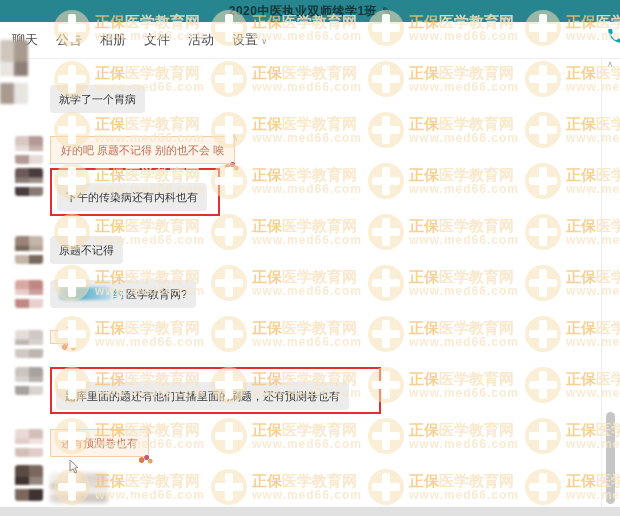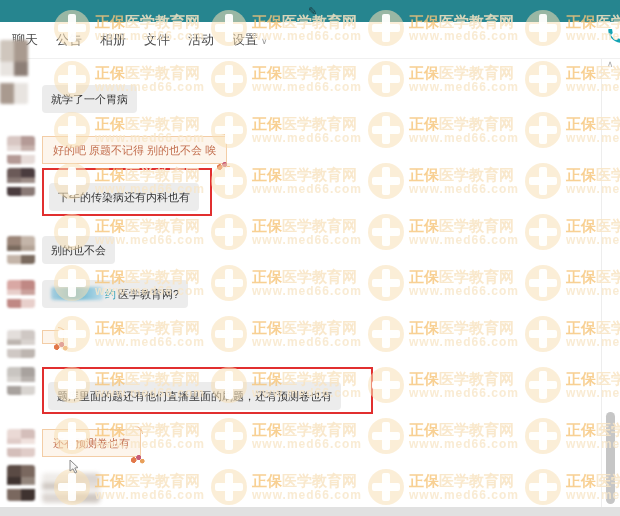--- a/index.html
+++ b/index.html
@@ -14,21 +14,21 @@
 
   
   .nav{position:absolute;left:0;top:22px;width:620px;height:37px;background:#fff;
     border-bottom:1px solid #f0f0f0;display:flex;align-items:center;gap:18px;
     padding-left:12px;box-sizing:border-box;z-index:5;}
   .tab{font-size:13px;color:#4d4d4d;cursor:pointer;white-space:nowrap;}
   .tab .chev{font-size:9px;color:#9a9a9a;margin-left:3px;}
   .phone-btn{position:absolute;right:-4px;top:5px;width:18px;height:18px;cursor:pointer;}
 
   
-  .chat{position:absolute;left:4px;top:59px;width:600px;z-index:10;}
+  .chat{position:absolute;left:12px;top:59px;width:600px;z-index:10;}
   .row{display:flex;align-items:flex-start;gap:7px;padding-left:3px;}
   .m1{margin-top:26px}.m2{margin-top:23px}.m3{margin-top:4px}.m4{margin-top:20px}
   .m5{margin-top:16px}.m6{margin-top:22px}.m7{margin-top:9px}.m8{margin-top:15px}.m9{margin-top:8px}
   .avatar{width:28px;height:28px;border-radius:3px;flex:0 0 28px;filter:blur(1.2px);}
   .m9 .avatar{height:36px;}
   .bubble{position:relative;font-size:11px;line-height:14px;padding:7px 9px;border-radius:4px;
     background:var(--bubble_bg);color:var(--bubble_text);max-width:540px;}
   .bubble.skin{background:var(--skin_bg);border:1px solid var(--skin_border);color:var(--skin_text);
     border-radius:0;padding:6px 10px;}
   .bubble.skin::after{content:"";position:absolute;top:-4px;right:-3px;width:7px;height:7px;
@@ -72,20 +72,21 @@
   .wm-l2{font-size:12px;font-weight:bold;letter-spacing:1px;color:rgba(248,230,200,.8);}
 
   .cursor{position:absolute;left:69px;top:459px;z-index:45;}
 </style>
 </head>
 <body>
 
 <div class="screen">
 
   <div class="titlebar">
+    <span class="title">2020中医执业双师续学1班</span>
     <span class="pencil">✎</span>
   </div>
 
   <div class="nav">
     <span class="tab">聊天</span>
     <span class="tab">公告</span>
     <span class="tab">相册</span>
     <span class="tab">文件</span>
     <span class="tab">活动</span>
     <span class="tab"><span>设置</span><span class="chev">∨</span></span>
@@ -106,21 +107,21 @@
         <div class="bubble skin"><span>好的吧 原题不记得 别的也不会 唉</span><span class="stamp"></span></div>
       </div>
       <div class="row m3">
         <div class="avatar" style="background: linear-gradient(90deg, rgb(107, 90, 88) 0px, rgb(107, 90, 88) 50%, rgb(74, 60, 62) 50%, rgb(74, 60, 62) 100%) 0px 0px / 100% 34% no-repeat, linear-gradient(90deg, rgb(138, 122, 118) 0px, rgb(138, 122, 118) 50%, rgb(156, 140, 134) 50%, rgb(156, 140, 134) 100%) 0px 34% / 100% 33% no-repeat, linear-gradient(90deg, rgb(74, 60, 62) 0px, rgb(74, 60, 62) 50%, rgb(138, 122, 118) 50%, rgb(138, 122, 118) 100%) 0px 100% / 100% 33% no-repeat;"></div>
         <div class="red-box">
           <div class="bubble plain"><span>下午的传染病还有内科也有</span></div>
         </div>
       </div>
       <div class="row m4">
         <div class="avatar" style="background: linear-gradient(90deg, rgb(155, 133, 120) 0px, rgb(155, 133, 120) 50%, rgb(196, 181, 169) 50%, rgb(196, 181, 169) 100%) 0px 0px / 100% 34% no-repeat, linear-gradient(90deg, rgb(122, 106, 94) 0px, rgb(122, 106, 94) 50%, rgb(179, 163, 150) 50%, rgb(179, 163, 150) 100%) 0px 34% / 100% 33% no-repeat, linear-gradient(90deg, rgb(196, 181, 169) 0px, rgb(196, 181, 169) 50%, rgb(122, 106, 94) 50%, rgb(122, 106, 94) 100%) 0px 100% / 100% 33% no-repeat;"></div>
-        <div class="bubble plain"><span>别的也不会</span></div>
+        <div class="bubble plain"><span>原题不记得</span></div>
       </div>
       <div class="row m5">
         <div class="avatar" style="background: linear-gradient(90deg, rgb(217, 168, 164) 0px, rgb(217, 168, 164) 50%, rgb(192, 136, 132) 50%, rgb(192, 136, 132) 100%) 0px 0px / 100% 34% no-repeat, linear-gradient(90deg, rgb(232, 207, 203) 0px, rgb(232, 207, 203) 50%, rgb(202, 161, 156) 50%, rgb(202, 161, 156) 100%) 0px 34% / 100% 33% no-repeat, linear-gradient(90deg, rgb(192, 136, 132) 0px, rgb(192, 136, 132) 50%, rgb(232, 207, 203) 50%, rgb(232, 207, 203) 100%) 0px 100% / 100% 33% no-repeat;"></div>
         <div class="bubble plain"><span class="mblob"></span><span class="mfrag">约</span><span>医学教育网?</span></div>
       </div>
       <div class="row m6">
         <div class="avatar" style="background: linear-gradient(90deg, rgb(227, 222, 219) 0px, rgb(227, 222, 219) 50%, rgb(207, 200, 196) 50%, rgb(207, 200, 196) 100%) 0px 0px / 100% 34% no-repeat, linear-gradient(90deg, rgb(189, 181, 176) 0px, rgb(189, 181, 176) 50%, rgb(216, 210, 206) 50%, rgb(216, 210, 206) 100%) 0px 34% / 100% 33% no-repeat, linear-gradient(90deg, rgb(207, 200, 196) 0px, rgb(207, 200, 196) 50%, rgb(189, 181, 176) 50%, rgb(189, 181, 176) 100%) 0px 100% / 100% 33% no-repeat;"></div>
         <div class="bubble skin"><span class="stamp"></span></div>
       </div>
       <div class="row m7">

